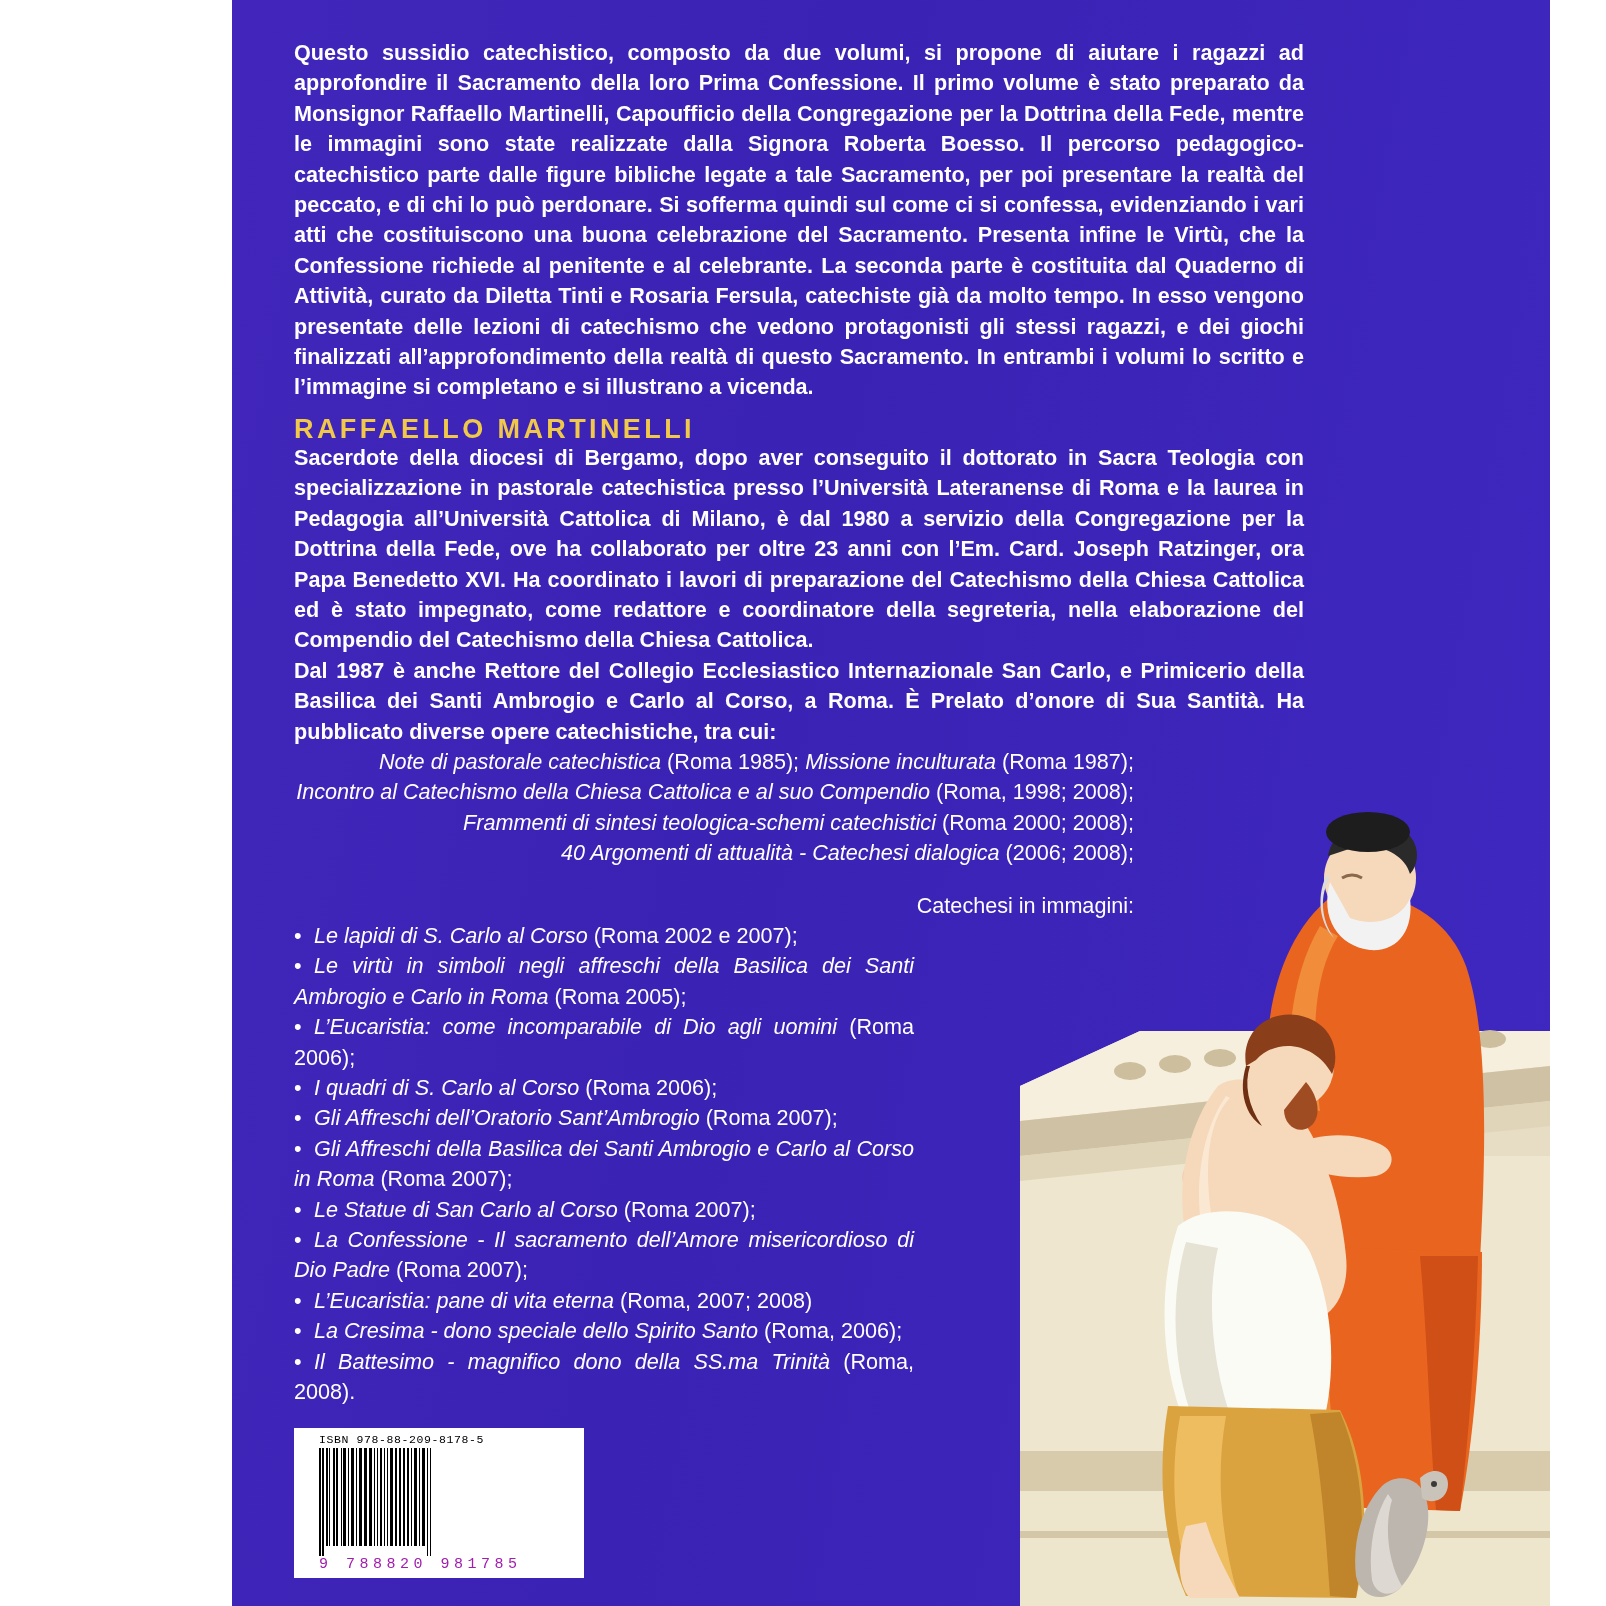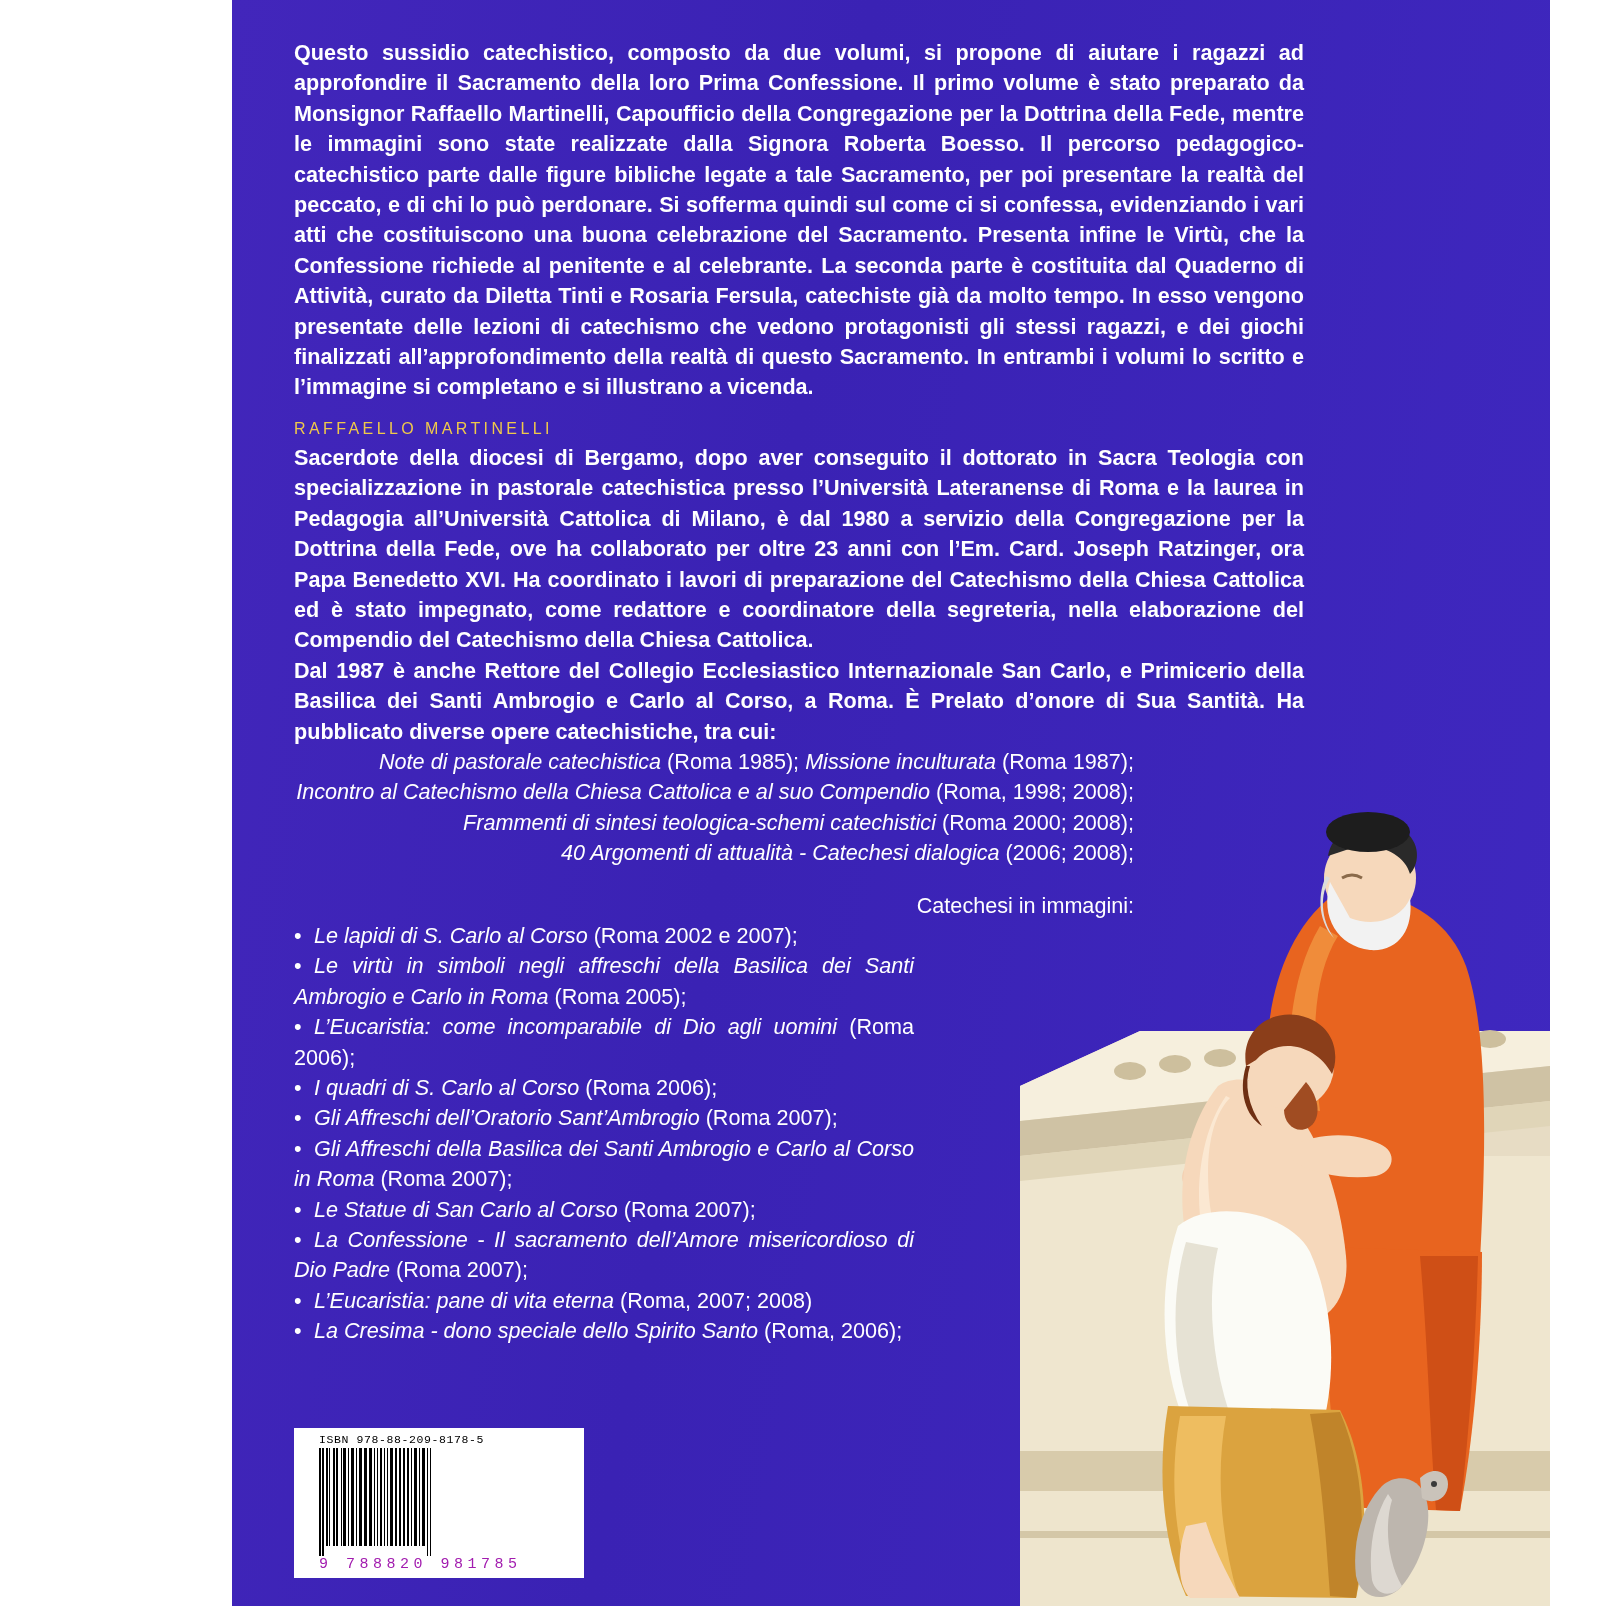--- a/index.html
+++ b/index.html
@@ -47,23 +47,23 @@
     text-align: justify;
   }
   .para {
     margin: 0;
     text-align: justify;
     font-weight: bold;
   }
   .author-name {
     margin: 12px 0 0 0;
     color: #f0c94a;
-    font-size: 16px;
+    font-size: 27px;
     letter-spacing: 3.4px;
-    font-weight: normal;
+    font-weight: bold;
     line-height: 28px;
   }
   .bio-justify {
     width: 1010px;
     text-align: justify;
   }
   .works {
     width: 840px;
     margin: 0;
     text-align: right;
@@ -266,20 +266,23 @@
         <span class="bullet">•</span><span class="it">Le Statue di San Carlo al Corso</span><span> (Roma 2007);</span>
       </p>
       <p class="list-line">
         <span class="bullet">•</span><span class="it">La Confessione - Il sacramento dell’Amore misericordioso di Dio Padre</span><span> (Roma 2007);</span>
       </p>
       <p class="list-line">
         <span class="bullet">•</span><span class="it">L’Eucaristia: pane di vita eterna</span><span> (Roma, 2007; 2008)</span>
       </p>
       <p class="list-line">
         <span class="bullet">•</span><span class="it">La Cresima - dono speciale dello Spirito Santo</span><span> (Roma, 2006);</span>
+      </p>
+      <p class="list-line">
+        <span class="bullet">•</span><span class="it">Il Battesimo - magnifico dono della SS.ma Trinità</span><span> (Roma, 2008).</span>
       </p>
     </div>
   </div>
 
   <div class="barcode-box">
     <div class="isbn-label">ISBN  978-88-209-8178-5</div>
     <div class="bars" id="bars">
         <span class="tall" style="left: 0px; width: 1.5px;"></span>
         <span class="tall" style="left: 3px; width: 1.5px;"></span>
         <span style="left: 6.5px; width: 2.2px;"></span>

